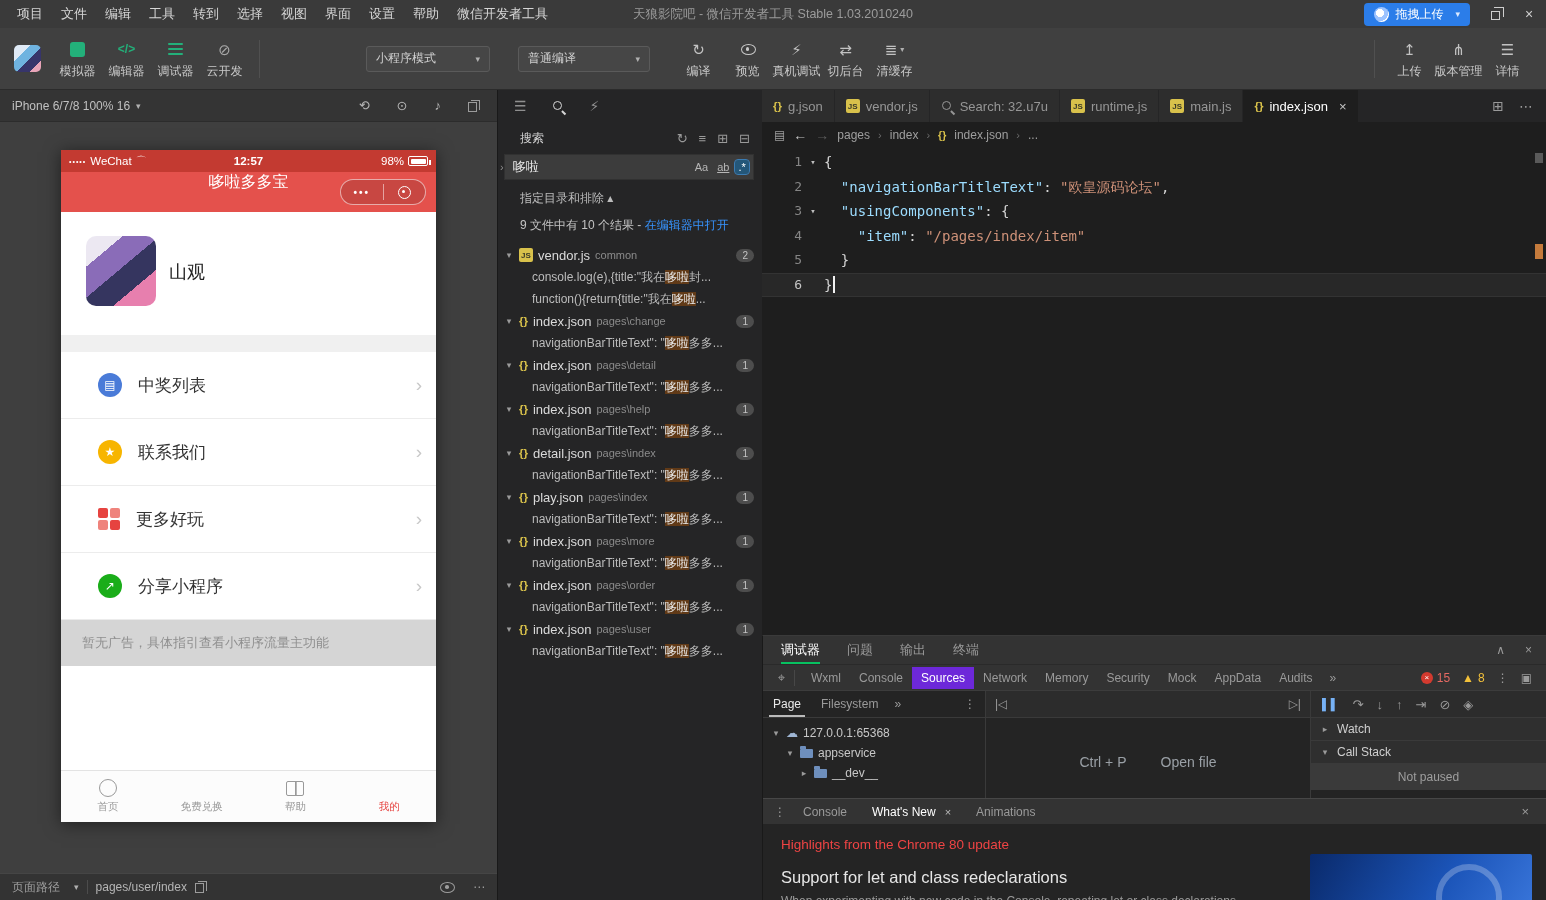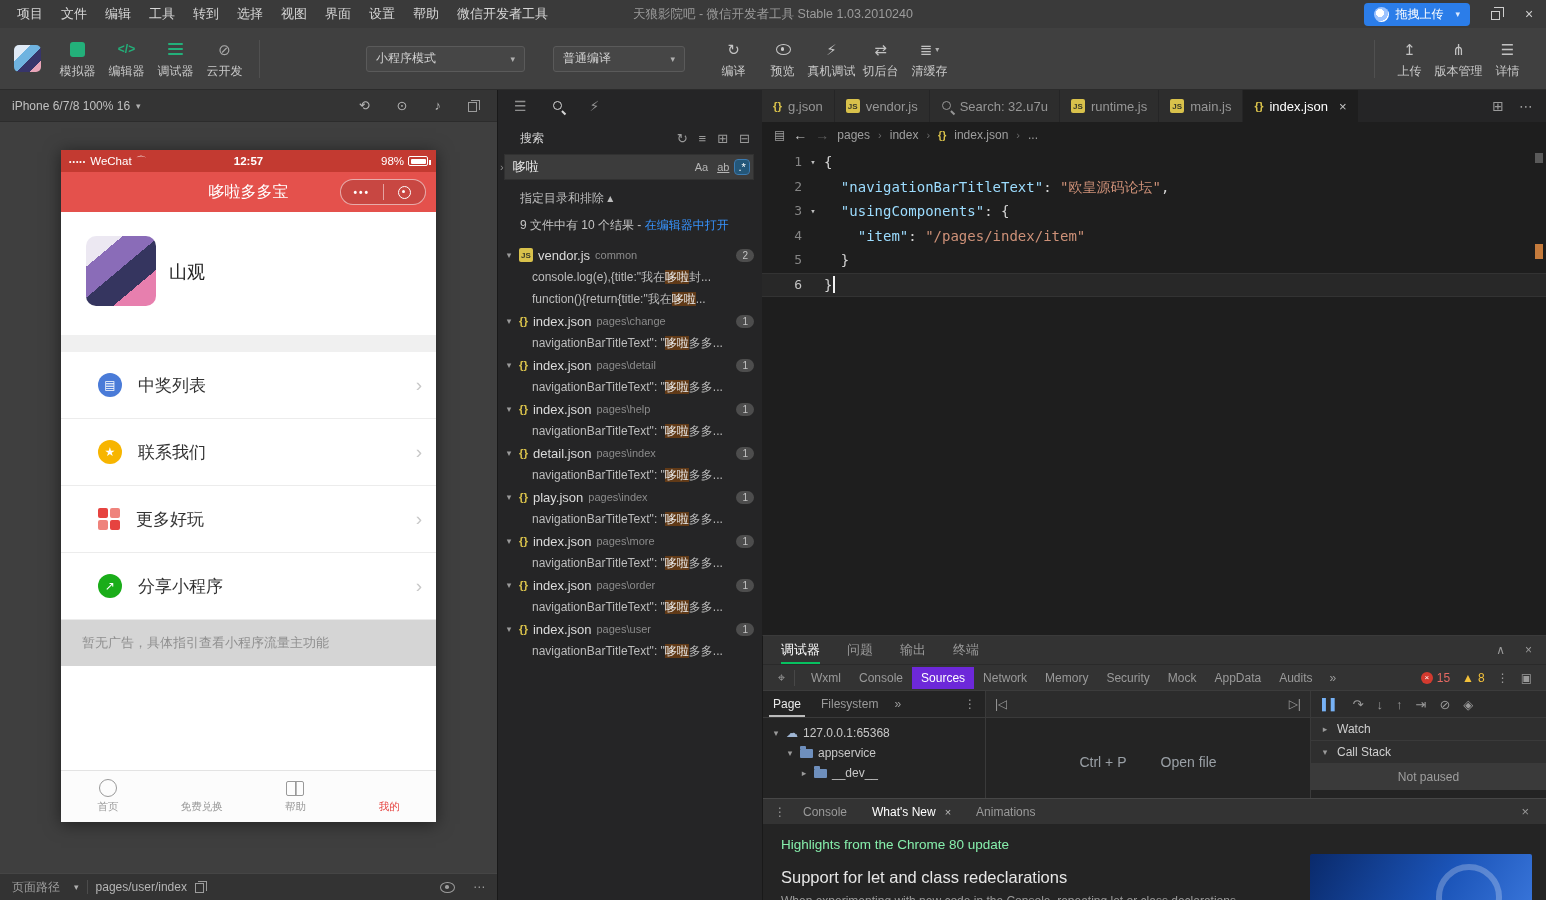--- a/index.html
+++ b/index.html
@@ -26,21 +26,21 @@
 .tico-row{height:17px;display:flex;align-items:center;justify-content:center;gap:3px}
 .tglyph{font-size:15px;color:#c2c2c2;line-height:1}
 .ic-editor{color:#23b07a;font-weight:bold;font-size:12px}
 .ic-simulator{width:15px;height:15px;border-radius:3px;background:#23b07a}
 .ic-debugger{width:15px;height:2.4px;background:#23b07a;border-radius:1px;box-shadow:0 5px 0 #23b07a,0 -5px 0 #23b07a}
 .ic-cloud-dev{color:#a9a9a9}
 .caret{font-size:9px;color:#b0b0b0;margin-left:6px}
 .caret.sm{margin-left:0;font-size:8px}
 .vsep{width:1px;height:38px;background:#505050;margin:0 10px;flex:0 0 auto}
 .select{height:26px;background:#464646;border:1px solid #5a5a5a;border-radius:3px;display:flex;align-items:center;justify-content:space-between;padding:0 9px;font-size:12px;color:#d0d0d0;flex:0 0 auto}
-.select.mode{width:159px;margin-left:96px}
+.select.mode{width:124px;margin-left:96px}
 .select.compile{width:132px;margin-left:28px}
 .tb-actions{margin-left:24px}
 .flex1{flex:1}
 .ic-eye{position:relative;width:16px;height:15px;display:inline-block;color:#c9c9c9}
 .ic-eye::before{content:"";position:absolute;left:1px;top:2.5px;width:13px;height:9px;border:1.5px solid currentColor;border-radius:50%}
 .ic-eye::after{content:"";position:absolute;left:6px;top:5.5px;width:3.5px;height:3.5px;border-radius:50%;background:currentColor}
 
 .sim-col{position:absolute;top:90px;left:0;width:497px;bottom:0;background:#3f3f3f;display:flex;flex-direction:column}
 .sim-head{height:32px;background:#343434;border-bottom:1px solid #2c2c2c;display:flex;align-items:center;padding:0 12px;font-size:12px;color:#c0c0c0;flex:0 0 auto}
 .dev-select{display:flex;align-items:center}
@@ -49,21 +49,21 @@
 .phone{position:absolute;left:61px;top:28px;width:375px;height:672px;background:#fff;box-shadow:0 2px 16px rgba(0,0,0,.5);display:flex;flex-direction:column}
 .p-status{height:22px;background:#c33a31;color:#fff;display:flex;align-items:center;padding:0 8px;font-size:11.5px;flex:0 0 auto}
 .p-status>*{flex:1}
 .p-left{display:flex;align-items:center;gap:4px}
 .p-sig{font-size:7px;letter-spacing:1px}
 .p-time{text-align:center;font-weight:bold}
 .p-right{display:flex;align-items:center;justify-content:flex-end;gap:4px}
 .batt{width:20px;height:10px;border:1px solid #fff;border-radius:2px;position:relative}
 .batt::before{content:"";position:absolute;inset:1.5px;background:#fff;border-radius:1px}
 .batt::after{content:"";position:absolute;right:-3.5px;top:2.5px;width:2px;height:5px;background:#fff}
-.p-nav{height:40px;background:#e4514c;position:relative;display:flex;align-items:center;justify-content:center;flex:0 0 auto}
+.p-nav{height:40px;background:#e4514c;position:relative;display:flex;justify-content:center;flex:0 0 auto}
 .p-title{color:#fff;font-size:16px}
 .capsule{position:absolute;right:10px;top:7px;height:26px;width:86px;border:1px solid rgba(255,255,255,.55);background:rgba(0,0,0,.12);border-radius:14px;display:flex;align-items:center}
 .cap-half{flex:1;display:flex;align-items:center;justify-content:center;color:#fff}
 .dots{font-size:10px;letter-spacing:2px;font-weight:bold}
 .cap-div{width:1px;height:16px;background:rgba(255,255,255,.5)}
 .cap-target{width:13px;height:13px;border:1.4px solid #fff;border-radius:50%;position:relative}
 .cap-target::after{content:"";position:absolute;left:3.3px;top:3.3px;width:3.4px;height:3.4px;background:#fff;border-radius:50%}
 .p-user{height:123px;position:relative;background:#fff;flex:0 0 auto}
 .p-avatar{position:absolute;left:25px;top:24px;width:70px;height:70px;border-radius:10px;background:linear-gradient(140deg,#ece8f2 0 24%,#8a6cb8 24% 48%,#35355f 48% 72%,#e77fae 72%)}
 .p-name{position:absolute;left:108px;top:48px;font-size:18px;color:#222}
@@ -183,21 +183,21 @@
 .pause{color:#76b1f5;font-weight:bold;font-size:11px;letter-spacing:1px}
 .sect{height:23px;background:#2f2f2f;border-bottom:1px solid #3a3a3a;display:flex;align-items:center;gap:7px;padding:0 9px;font-size:12px;color:#cfcfcf;flex:0 0 auto}
 .np{height:26px;background:#3a3a3a;display:flex;align-items:center;justify-content:center;color:#9f9f9f;font-size:12px;flex:0 0 auto}
 .drawer-tabs{height:26px;background:#333;border-top:1px solid #474747;display:flex;align-items:center;font-size:12px;color:#9a9a9a;padding:0 9px;gap:5px;flex:0 0 auto}
 .drkebab{width:16px;text-align:center}
 .drtab{padding:3px 10px;display:flex;align-items:center;gap:9px}
 .drtab.active{color:#fff}
 .drclose{font-size:11px;color:#bbb}
 .drawer-x{margin-left:auto;padding-right:8px;font-size:13px}
 .drawer-body{height:76px;flex:0 0 auto;position:relative;padding:13px 18px;overflow:hidden;background:#242424}
-.wn-title{font-size:13.5px;color:#86efac;font-weight:normal}
+.wn-title{font-size:13.5px;color:#ef4444;font-weight:normal}
 .wn-feature{margin-top:16px;font-size:16.5px;color:#e6e6e6;font-weight:normal}
 .wn-text{margin-top:7px;font-size:12px;color:#9a9a9a;max-width:500px}
 .wn-thumb{position:absolute;right:14px;top:30px;width:222px;height:90px;background:linear-gradient(120deg,#0a2a6b,#1b54b8 55%,#3e7be0);border-radius:2px}
 .wn-thumb::after{content:"";position:absolute;right:30px;top:10px;width:54px;height:54px;border:6px solid rgba(255,255,255,.25);border-radius:50%}
 </style>
 </head>
 <body>
 
 <div class="app">
 

